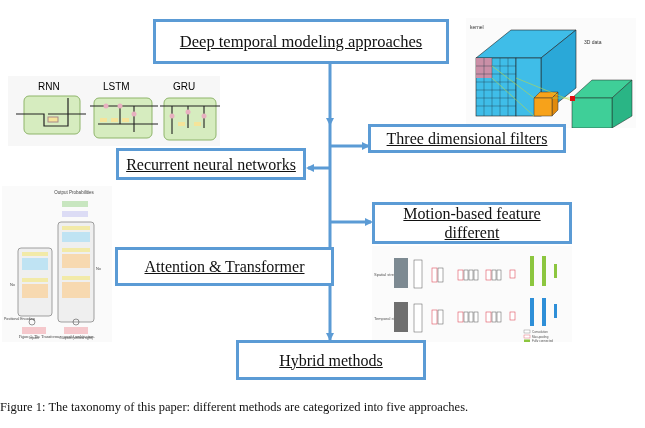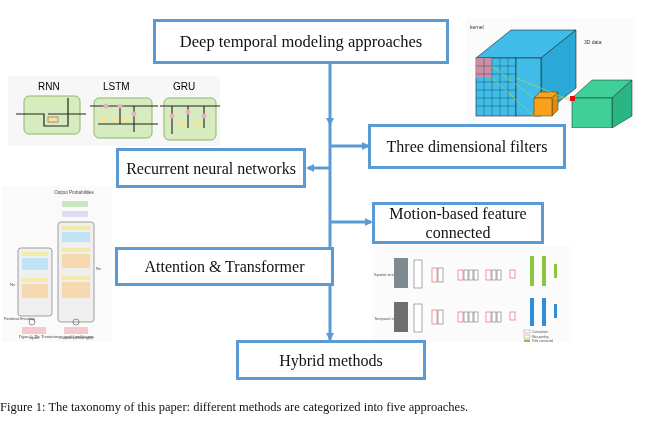--- a/index.html
+++ b/index.html
@@ -1,17 +1,17 @@
 <!DOCTYPE html>
 <html><head>
 <meta charset="utf-8">
 <style>
   html, body { margin: 0; padding: 0; background: #ffffff; }
   body { width: 645px; height: 428px; position: relative; overflow: hidden; font-family: "Liberation Serif", "DejaVu Serif", serif; color: #111; }
-  .box { position: absolute; box-sizing: border-box; border: 3px solid #5b9bd5; background: #fff; display: flex; align-items: center; justify-content: center; text-align: center; font-size: 16px; line-height: 19px; }
+  .box { position: absolute; box-sizing: border-box; border: 3px solid #5b9bd5; background: #fff; display: flex; align-items: center; justify-content: center; text-align: center; font-size: 16px; line-height: 19px; text-decoration: underline; }
   svg.conn { position: absolute; left: 0; top: 0; }
   .thumb { position: absolute; }
   .caption { position: absolute; left: 0; width: 645px; top: 400px; font-size: 12.5px; }
   .tiny { font-family: "Liberation Sans", "DejaVu Sans", sans-serif; }
 </style>
 </head>
 <body>
 
 <svg class="conn" width="645" height="428">
   <defs>
@@ -172,31 +172,31 @@
   <rect x="152" y="89" width="6" height="3" fill="#fff" stroke="#e05060" stroke-width="0.4"></rect>
   <text x="160" y="92" font-size="3" fill="#555" font-family="Liberation Sans, sans-serif">Max-pooling</text>
   <rect x="152" y="93.5" width="6" height="2.5" fill="#8cc63f"></rect>
   <text x="160" y="96" font-size="3" fill="#555" font-family="Liberation Sans, sans-serif">Fully connected</text>
 </svg>
 
 <div class="box" style="left:153px;top:19px;width:296px;height:45px;font-size:16.5px;">
   <span>Deep temporal modeling approaches</span>
 </div>
 
-<div class="box" style="left:368px;top:124px;width:198px;height:45px;flex-direction:column;">
+<div class="box" style="left:368px;top:124px;width:198px;height:29px;flex-direction:column;">
   <span>Three dimensional filters</span>
 </div>
 
-<div class="box" style="left:116px;top:148px;width:190px;height:40px;">
+<div class="box" style="left:116px;top:148px;width:190px;height:32px;">
   <span>Recurrent neural networks</span>
 </div>
 
-<div class="box" style="left:372px;top:202px;width:172px;height:42px;flex-direction:column;">
+<div class="box" style="left:372px;top:202px;width:200px;height:42px;flex-direction:column;">
   <span>Motion-based feature</span>
-  <span>connected</span>
+  <span>different</span>
 </div>
 
 <div class="box" style="left:115px;top:247px;width:219px;height:39px;">
   <span>Attention &amp; Transformer</span>
 </div>
 
 <div class="box" style="left:236px;top:340px;width:190px;height:40px;">
   <span>Hybrid methods</span>
 </div>
 

